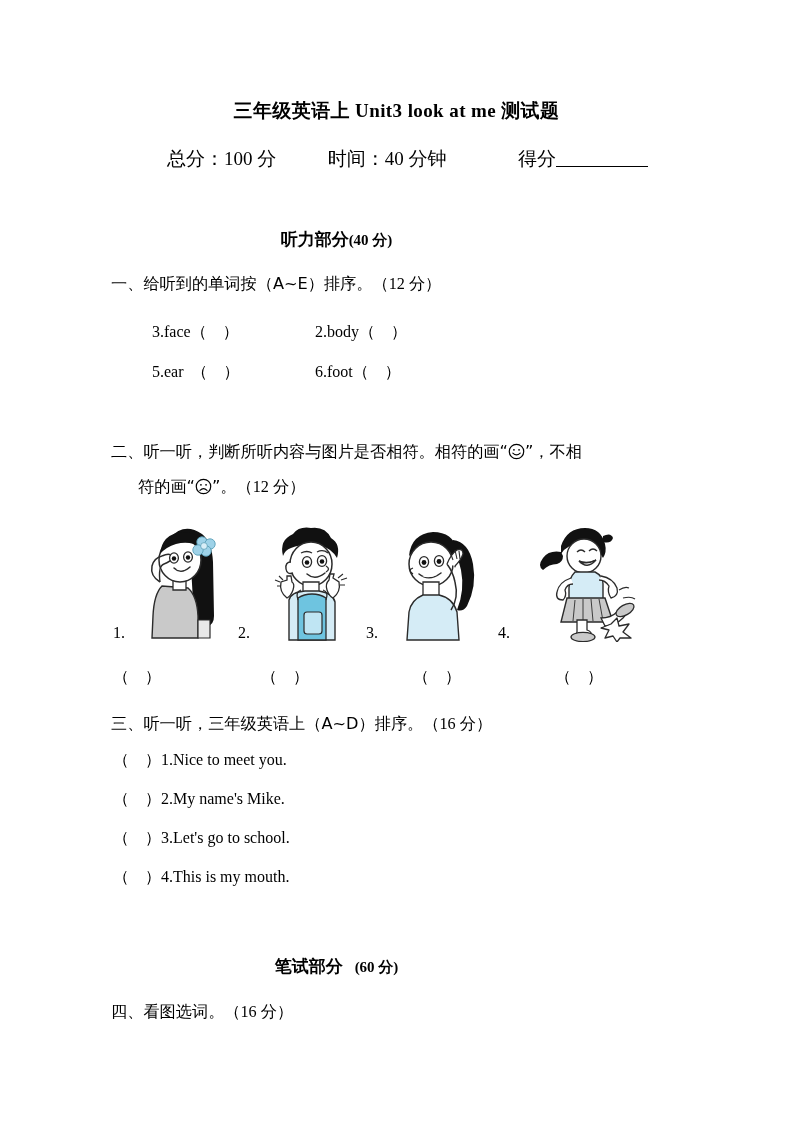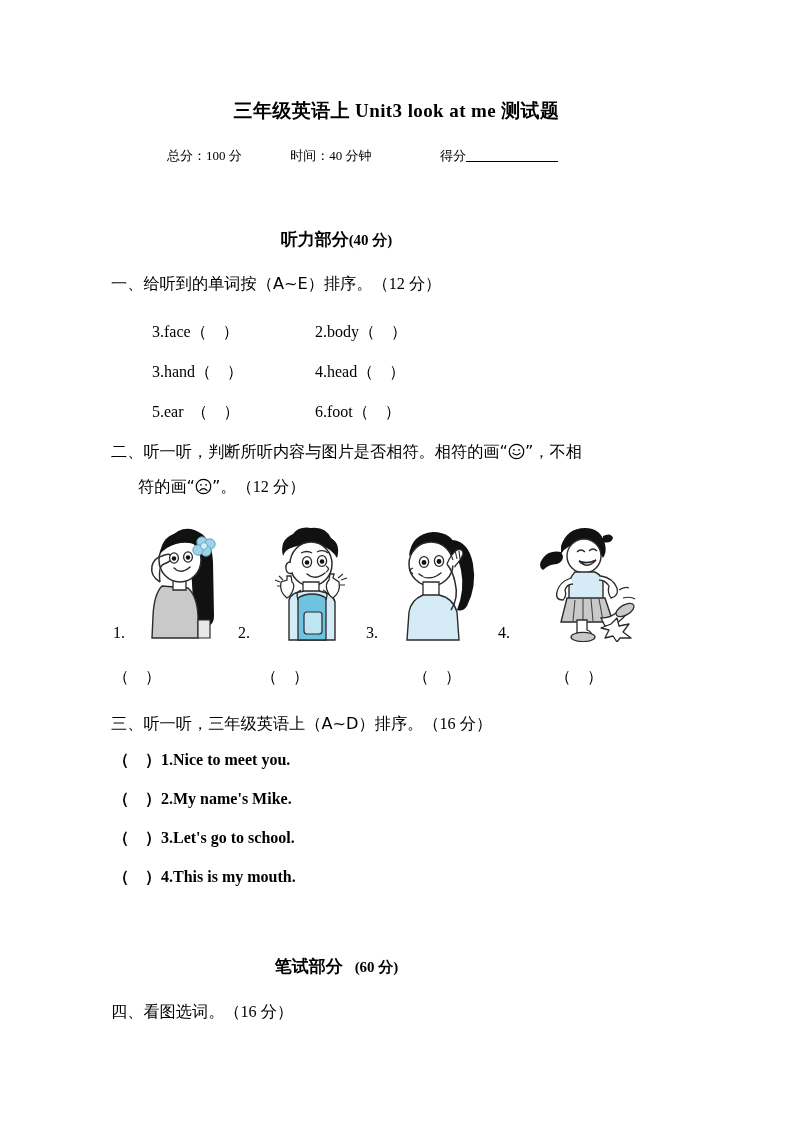--- a/index.html
+++ b/index.html
@@ -31,21 +31,21 @@
     font-size: 19px;
     font-weight: bold;
     letter-spacing: 0.4px;
     font-family: "Liberation Serif", "DejaVu Serif", serif;
   }
   .meta-line {
     position: absolute;
     top: 146px;
     left: 167px;
     width: 560px;
-    font-size: 13px;
+    font-size: 19px;
     white-space: nowrap;
   }
   .meta-line .seg { display: inline-block; }
   .meta-gap-a { display: inline-block; width: 42px; }
   .meta-gap-b { display: inline-block; width: 62px; }
   .score-blank {
     display: inline-block;
     border-bottom: 1.3px solid #000;
     width: 92px;
     height: 15px;
@@ -164,21 +164,21 @@
 
   
   .sent-list {
     position: absolute;
     top: 750px;
     left: 113px;
     width: 560px;
     font-family: "Liberation Serif", "DejaVu Serif", serif;
     font-size: 16px;
   }
-  .sent-row { margin-bottom: 18px; white-space: pre; font-weight: bold; }
+  .sent-row { margin-bottom: 18px; white-space: pre; }
 </style>
 </head>
 <body>
 
 <div class="page">
 
   <div class="doc-title">三年级英语上 Unit3 look at me 测试题</div>
 
   <div class="meta-line">
     <span class="seg">总分：100 分</span>
@@ -193,24 +193,20 @@
   </div>
 
   <div class="question" id="q1">
     <span class="q-num">一、</span><span class="q-cn">给听到的单词按（A~E）排序。</span><span class="q-pts">（12 分）</span>
   </div>
 
   <div class="word-grid">
     <div class="word-row">
       <div class="word-cell">3.face（    ）</div>
       <div class="word-cell">2.body（    ）</div>
-    </div>
-    <div class="word-row">
-      <div class="word-cell">3.hand（    ）</div>
-      <div class="word-cell">4.head（    ）</div>
     </div>
     <div class="word-row">
       <div class="word-cell">5.ear  （    ）</div>
       <div class="word-cell">6.foot（    ）</div>
     </div>
   </div>
 
   <div class="question" id="q2">
     <span class="q-num">二、</span><span class="q-cn">听一听，判断所听内容与图片是否相符。相符的画“</span><span class="emoji-face"><svg viewBox="0 0 24 24">
           <circle cx="12" cy="12" r="10.2" fill="none" stroke="#000" stroke-width="1.7"></circle>

